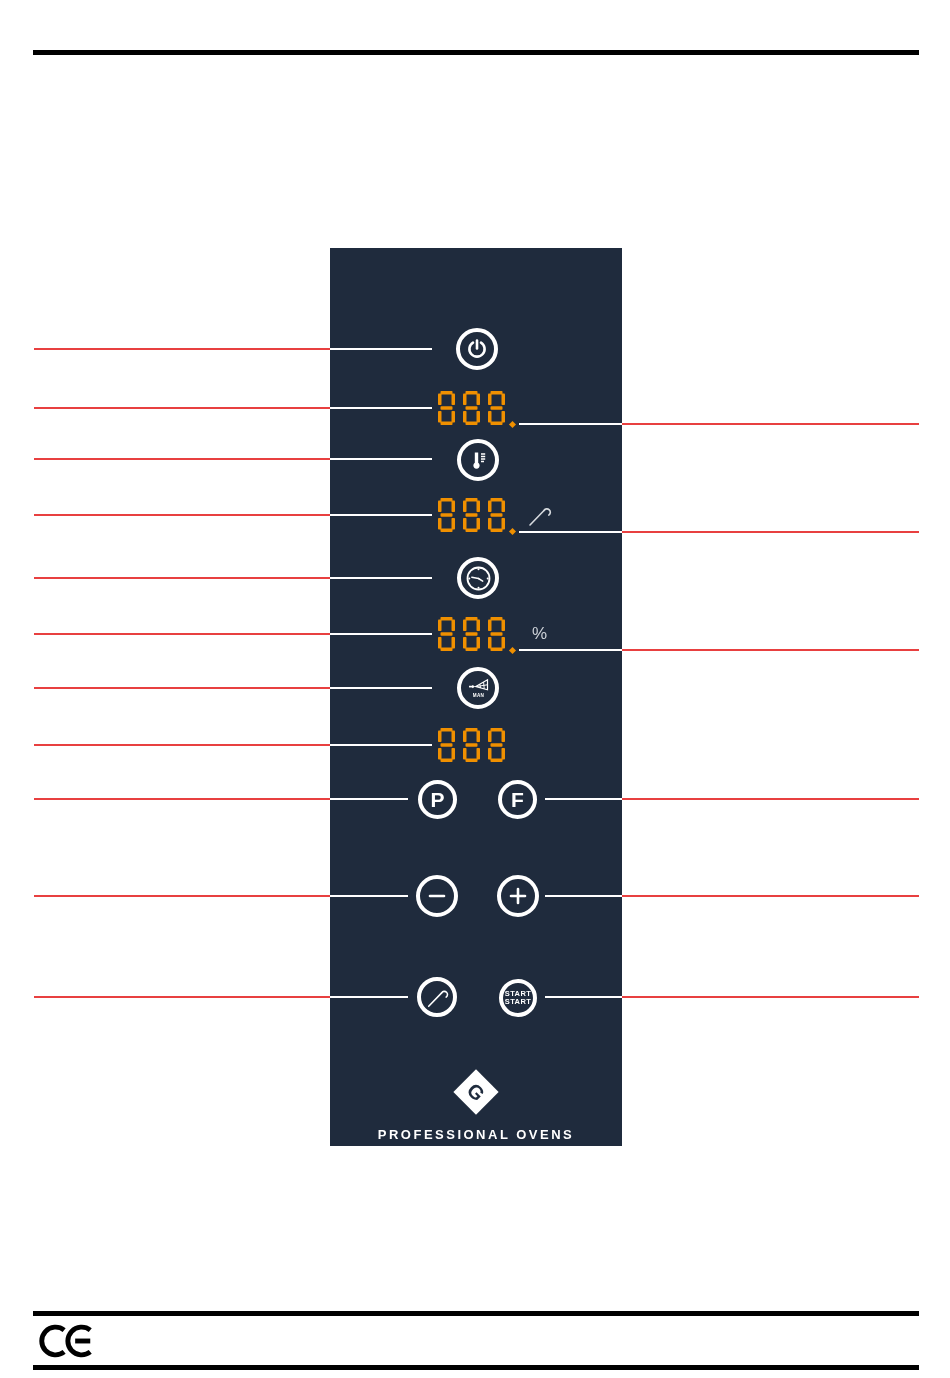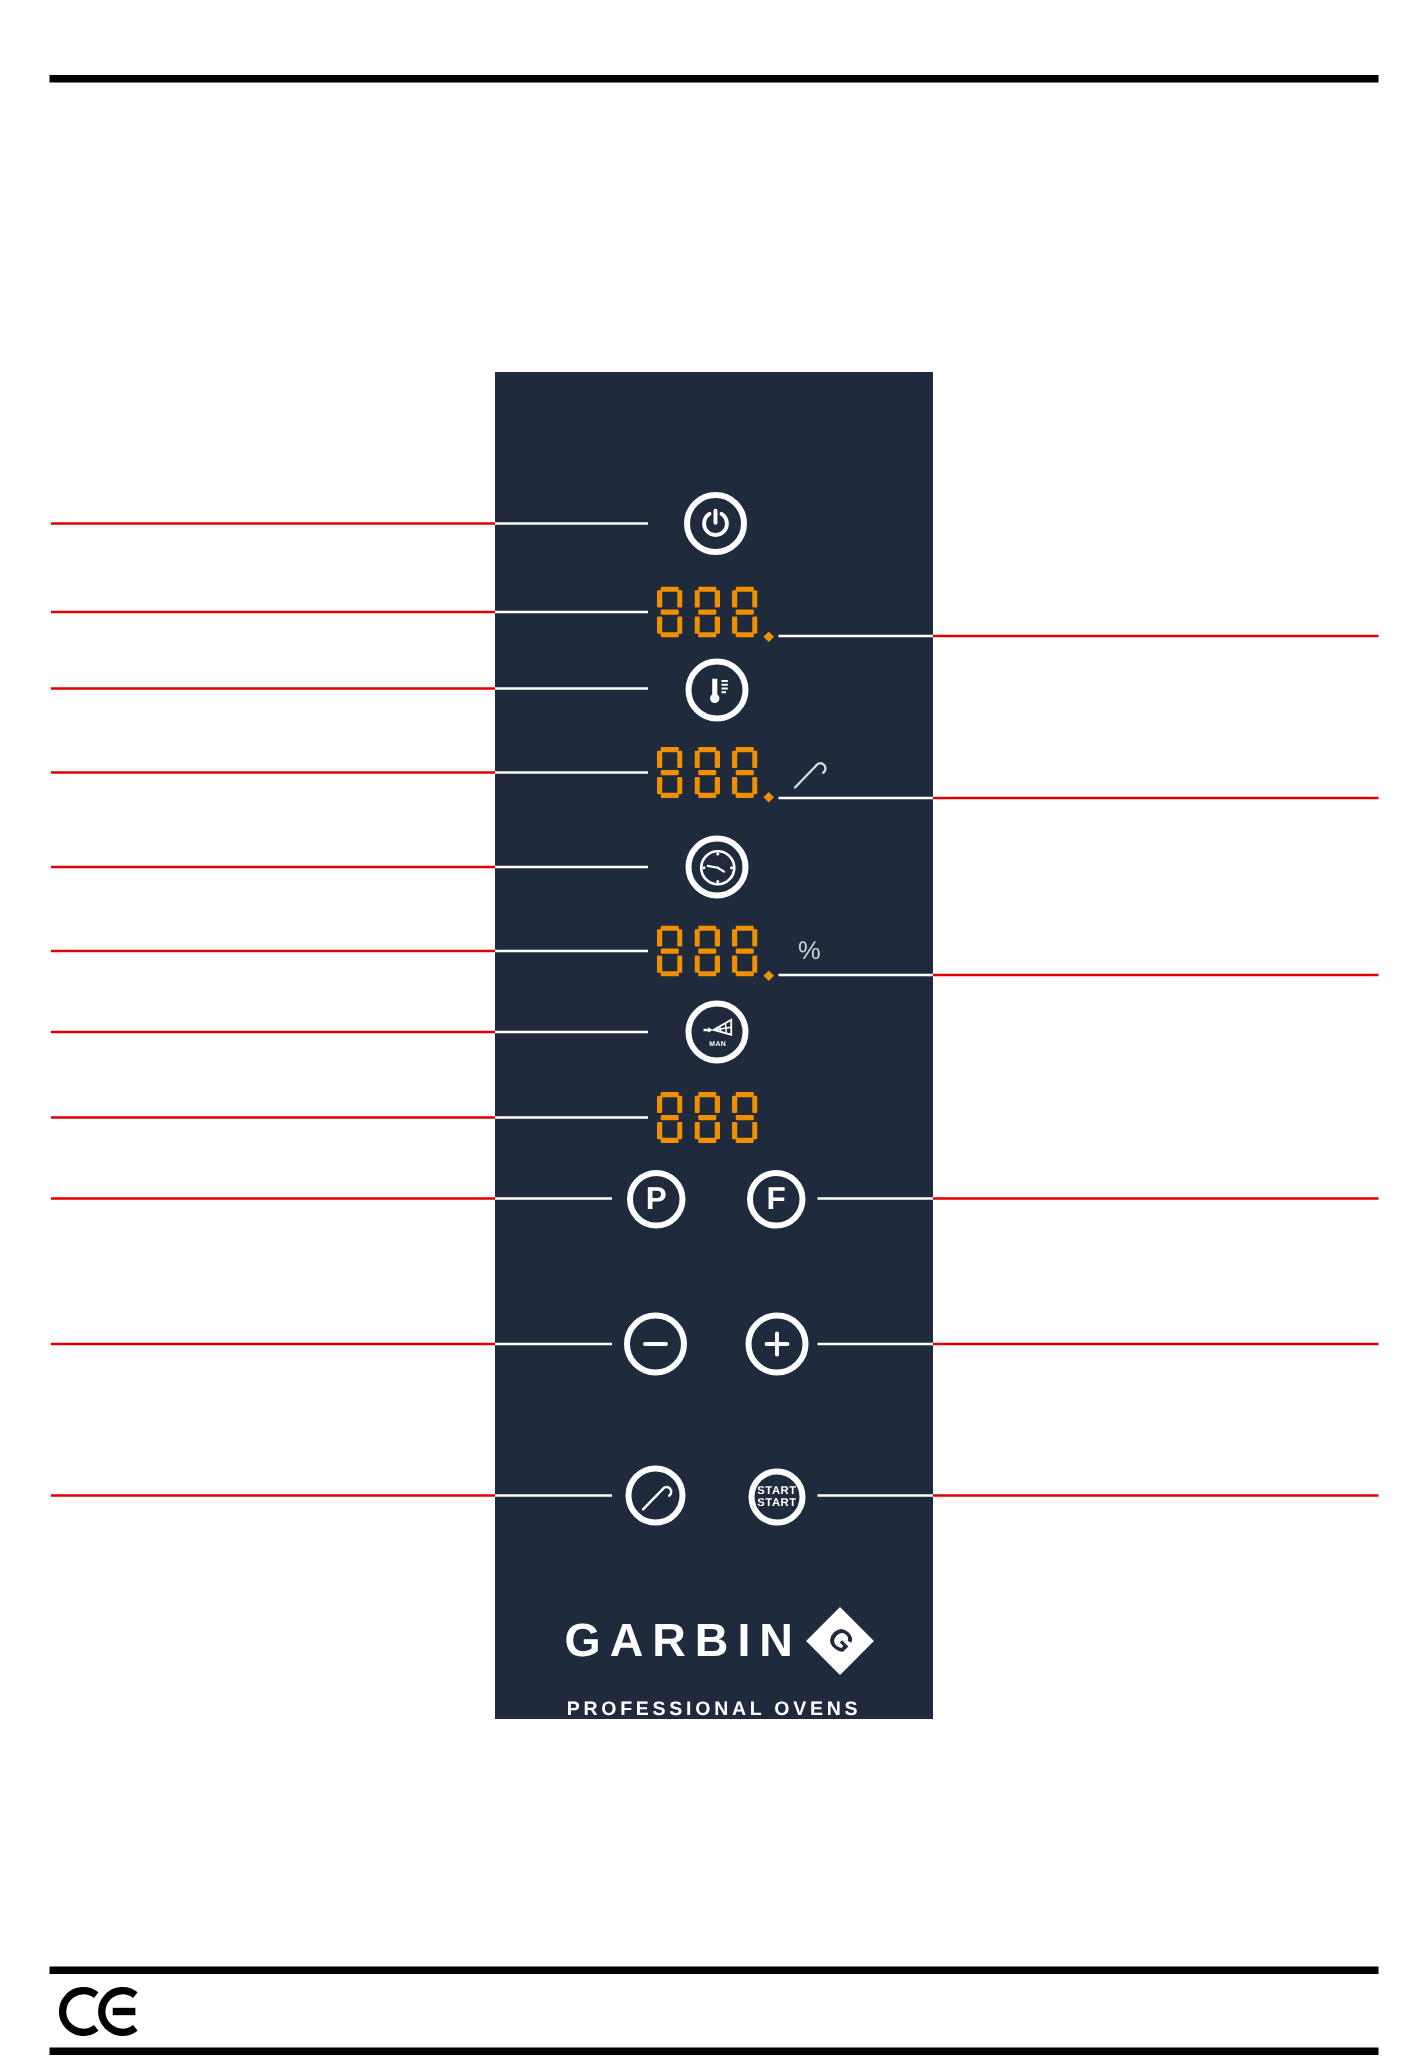--- a/index.html
+++ b/index.html
@@ -232,21 +232,20 @@
 
     <div class="circle-btn" style="left:169px;top:731px;width:38px;height:38px;">
       <span class="startstop">
         <span>START</span>
         <span>START</span>
       </span>
     </div>
 
     <div id="logo">
       <div class="brandrow">
-        <span class="brand">GARBIN</span>
         <span class="diamond">
           <span>G</span>
         </span>
       </div>
       <div class="tagline">PROFESSIONAL OVENS</div>
     </div>
 
   </div>
 
   <svg id="callouts" width="950" height="1378">

